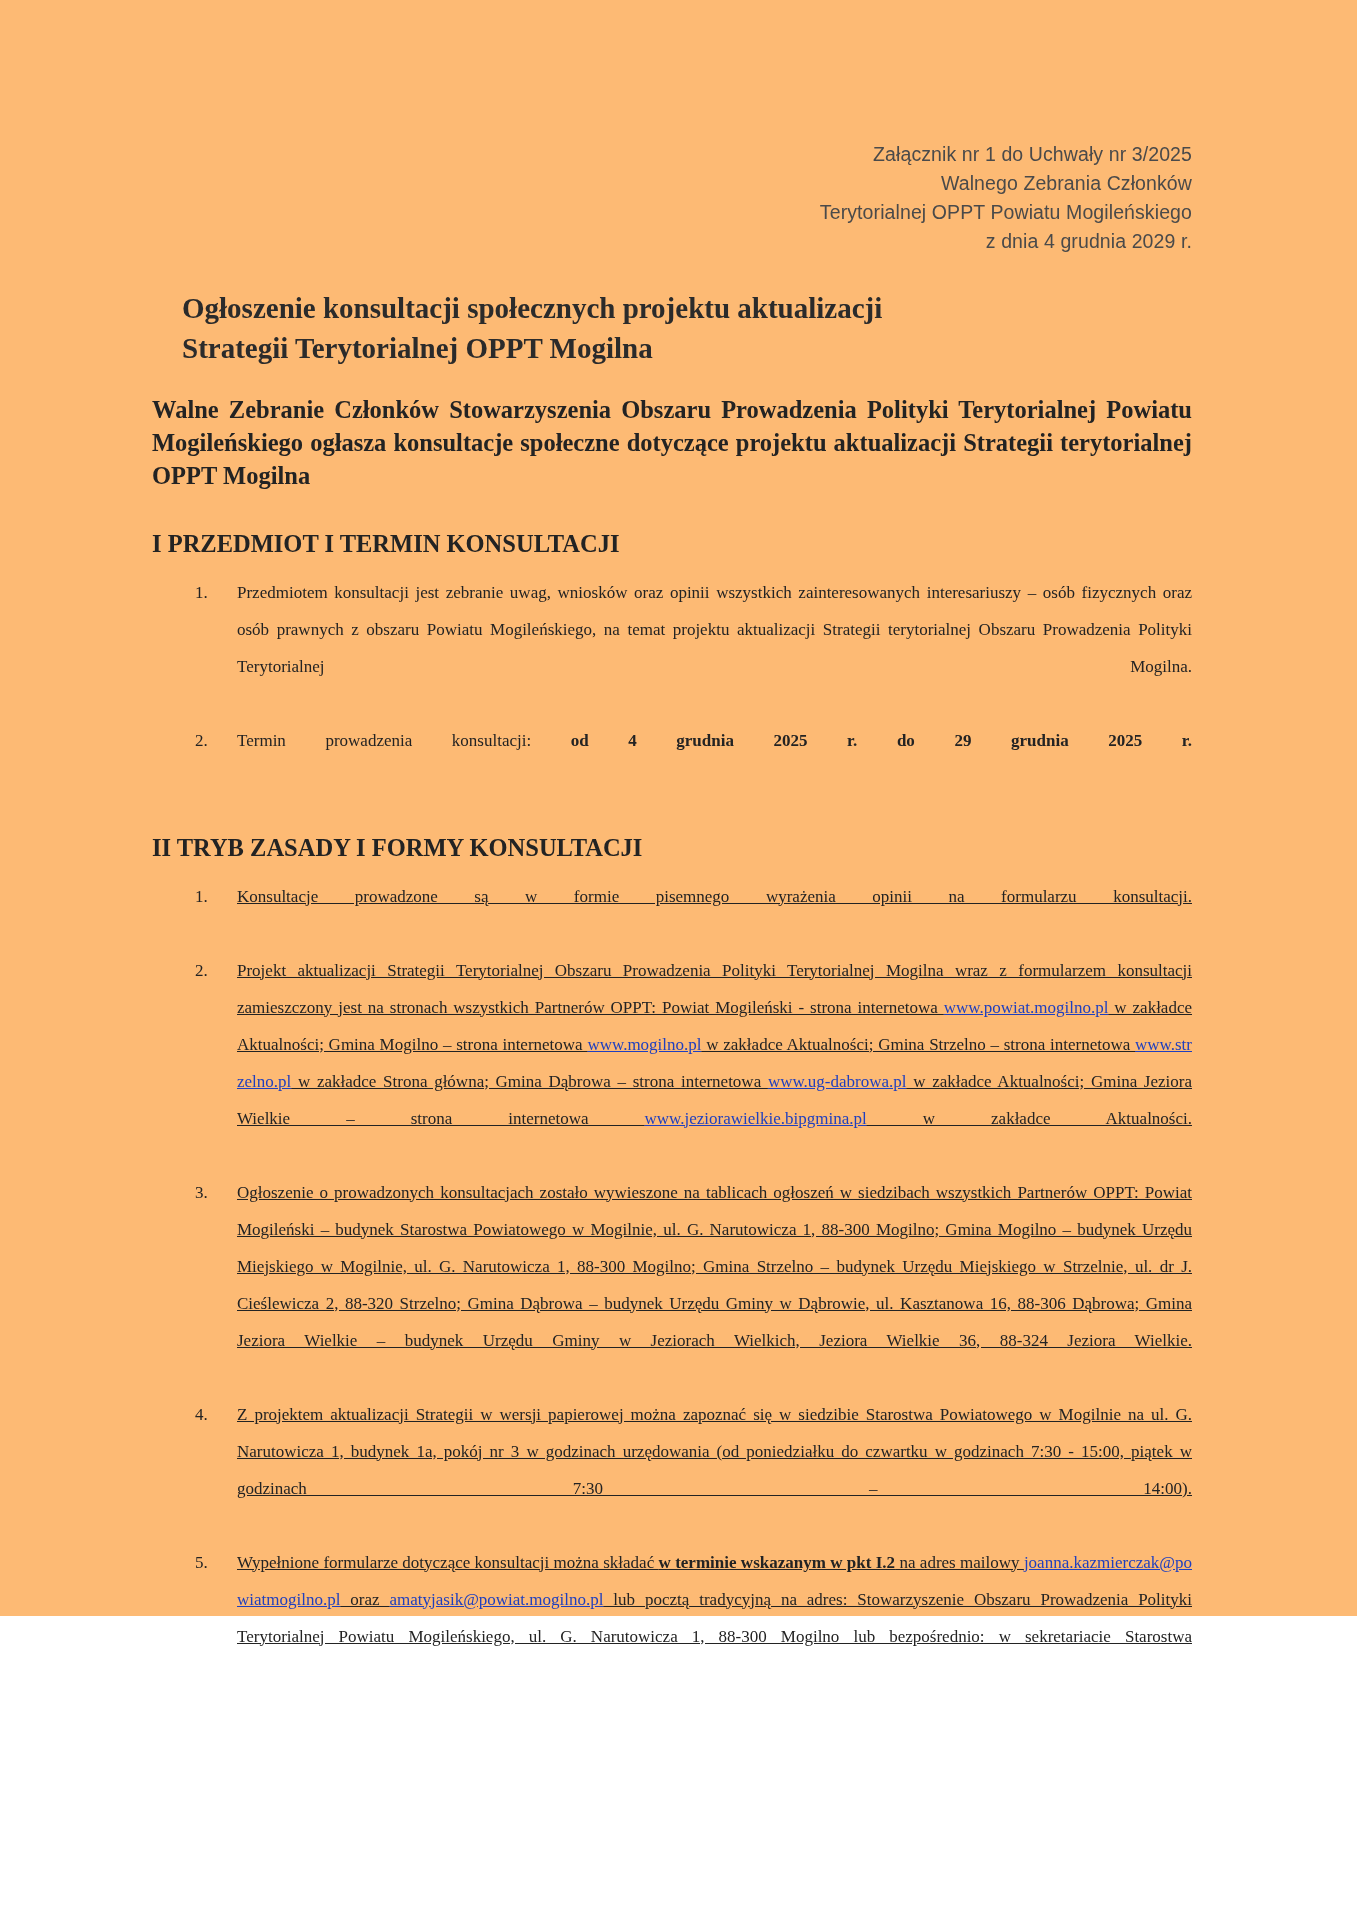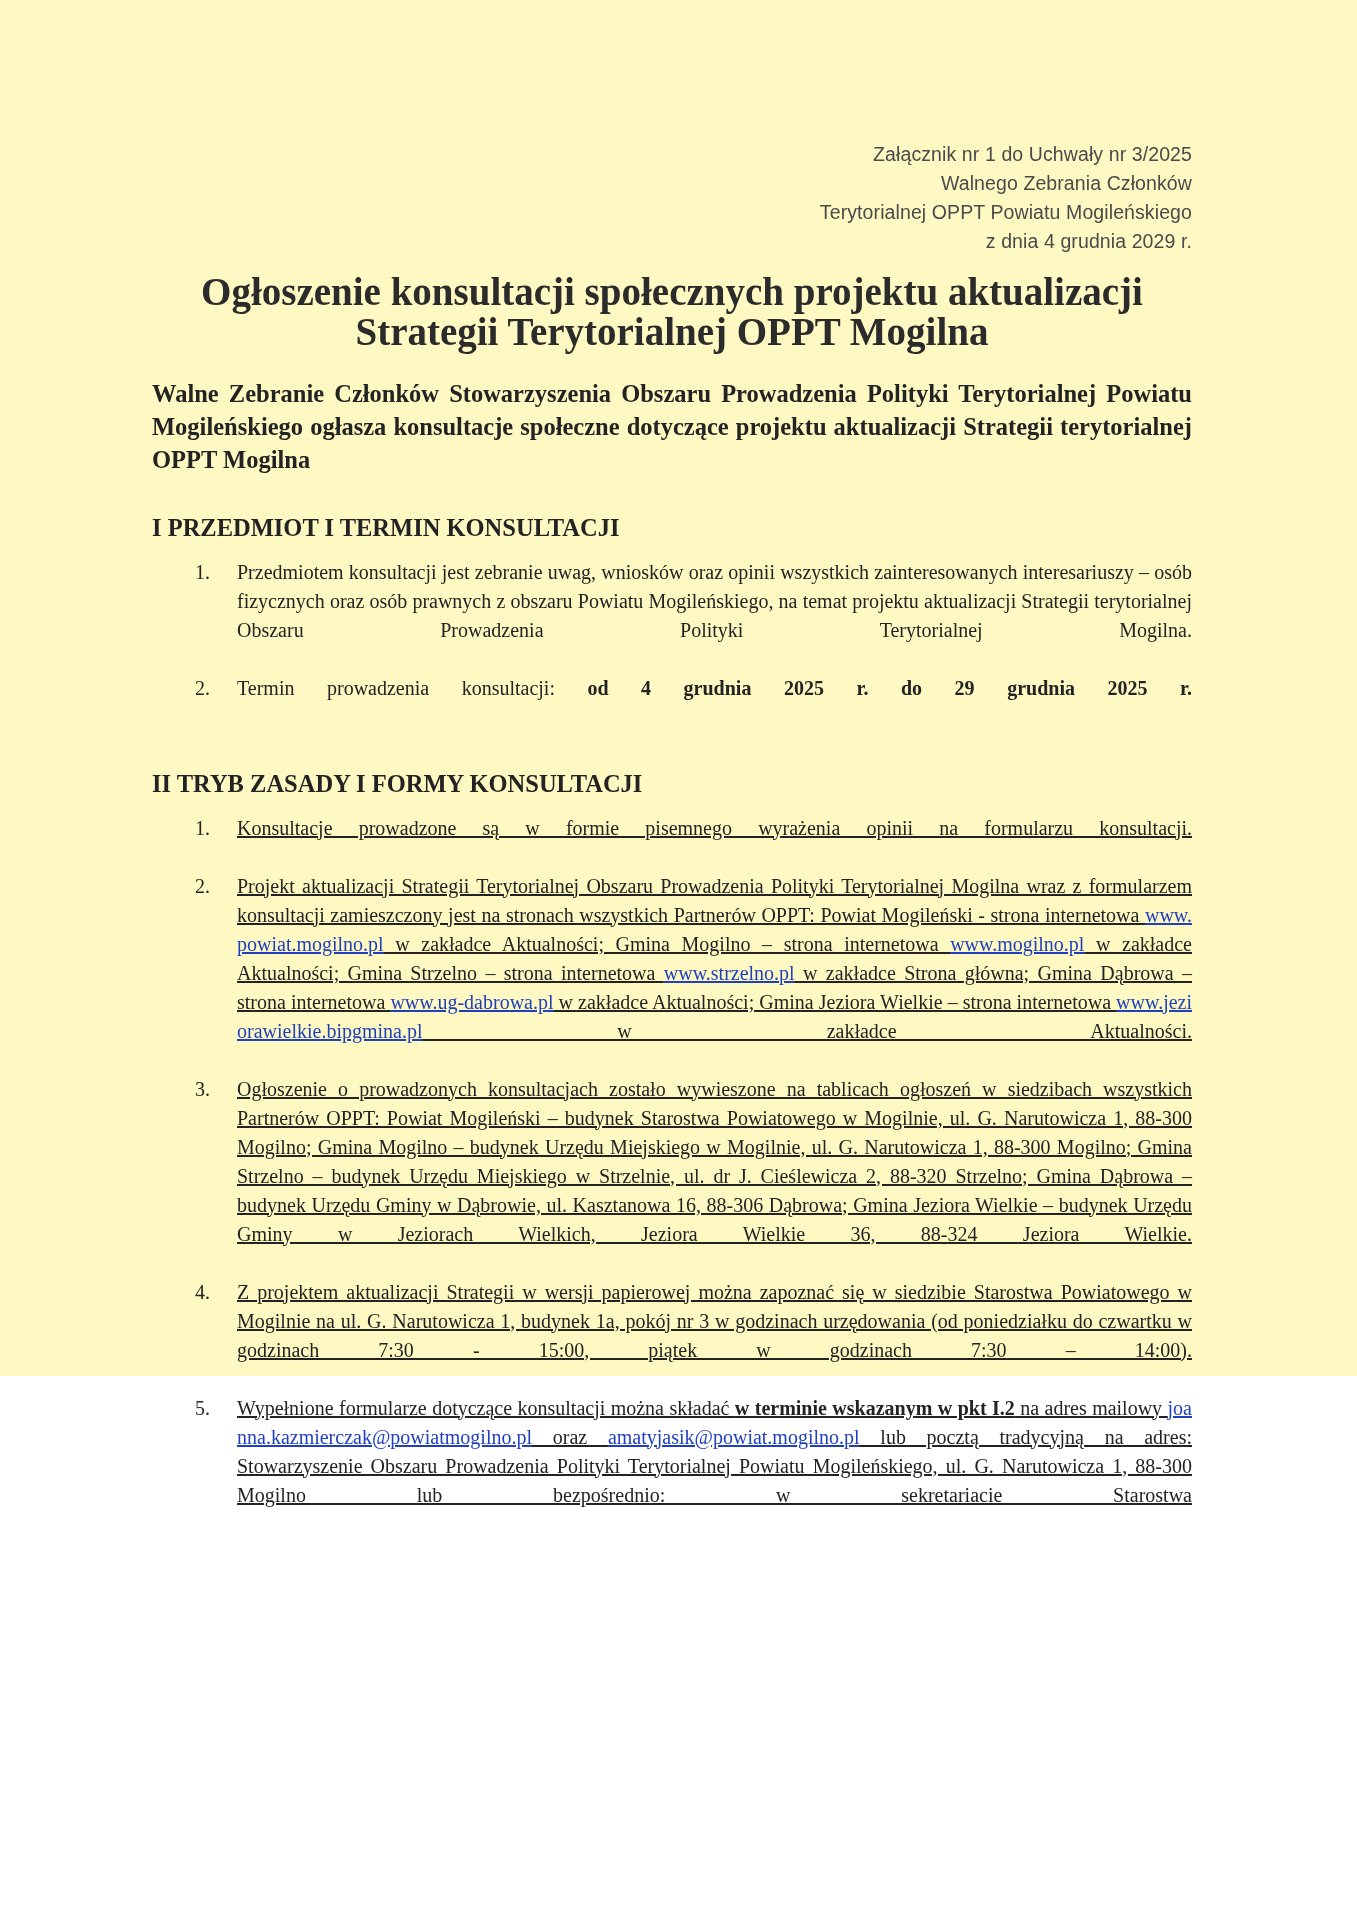--- a/index.html
+++ b/index.html
@@ -16,22 +16,22 @@
     font-family: "Liberation Serif", "DejaVu Serif", serif;
     color: #211f20;
     -webkit-font-smoothing: antialiased;
   }
 
   .page {
     position: absolute;
     left: 0;
     top: 0;
     width: 1357px;
-    height: 1376px;
-    background: #fef9c3;
+    height: 1616px;
+    background: #fdba74;
   }
 
   
   .content {
     position: absolute;
     left: 152px;
     top: 0;
     width: 1040px;
   }
 
@@ -42,25 +42,25 @@
     font-family: "Liberation Sans", "DejaVu Sans", sans-serif;
     font-size: 19.5px;
     line-height: 29px;
     color: #4a4a4a;
     letter-spacing: 0.1px;
   }
   .doc-header div { white-space: nowrap; }
 
   
   .doc-title {
-    margin-top: 16px;
-    text-align: center;
+    margin-top: 32px;
+    text-align: left;
     font-family: "Liberation Serif", "DejaVu Serif", serif;
     font-weight: bold;
-    font-size: 39px;
+    font-size: 29px;
     line-height: 40px;
     color: #2b2b2b;
     padding: 0 30px;
   }
 
   
   .intro {
     font-weight: bold;
     font-size: 24.5px;
     line-height: 33px;
@@ -77,22 +77,22 @@
     line-height: 32px;
     color: #232323;
   }
 
   
   ol.doc-list {
     margin: 14px 0 0 0;
     padding: 0;
     list-style: none;
     counter-reset: item;
-    font-size: 20px;
-    line-height: 29px;
+    font-size: 17px;
+    line-height: 37px;
     color: #232323;
   }
   ol.doc-list > li {
     position: relative;
     padding-left: 85px;
     counter-increment: item;
     text-align: justify;
     text-justify: inter-word;
     margin-bottom: 0;
   }

